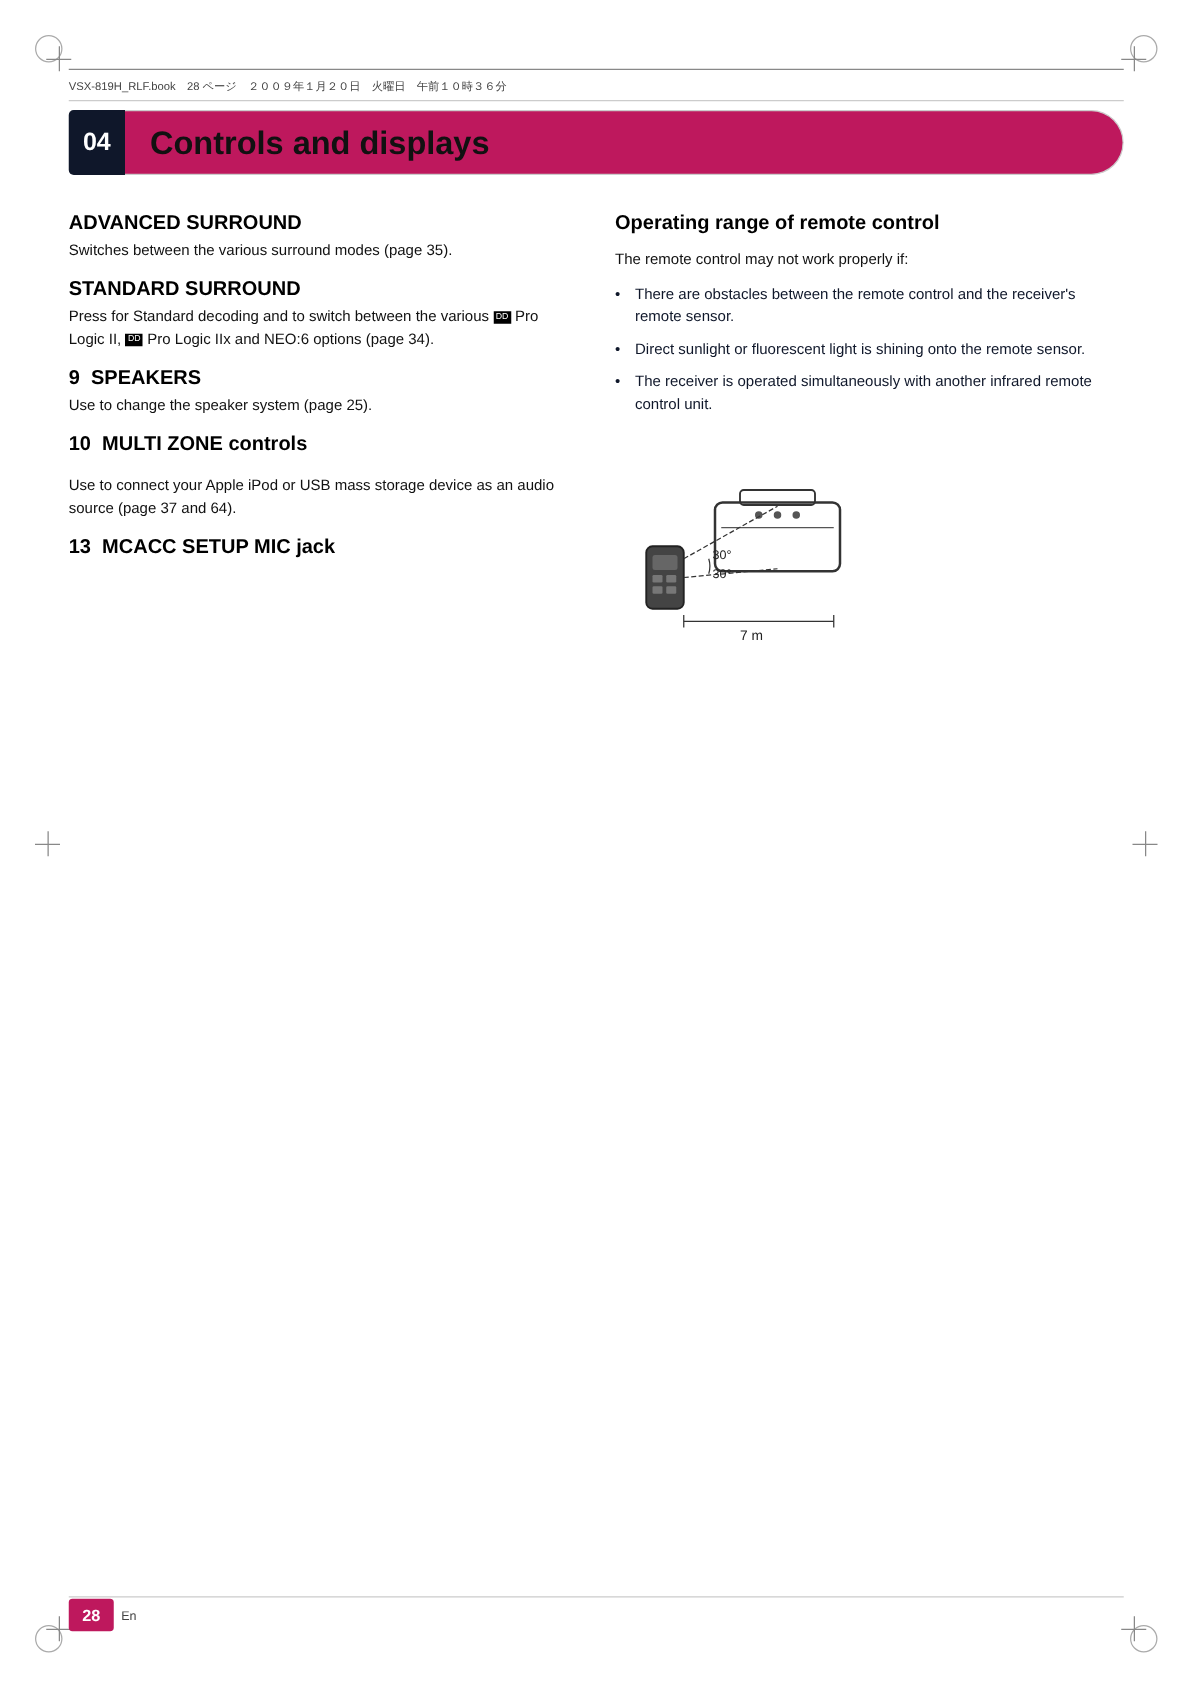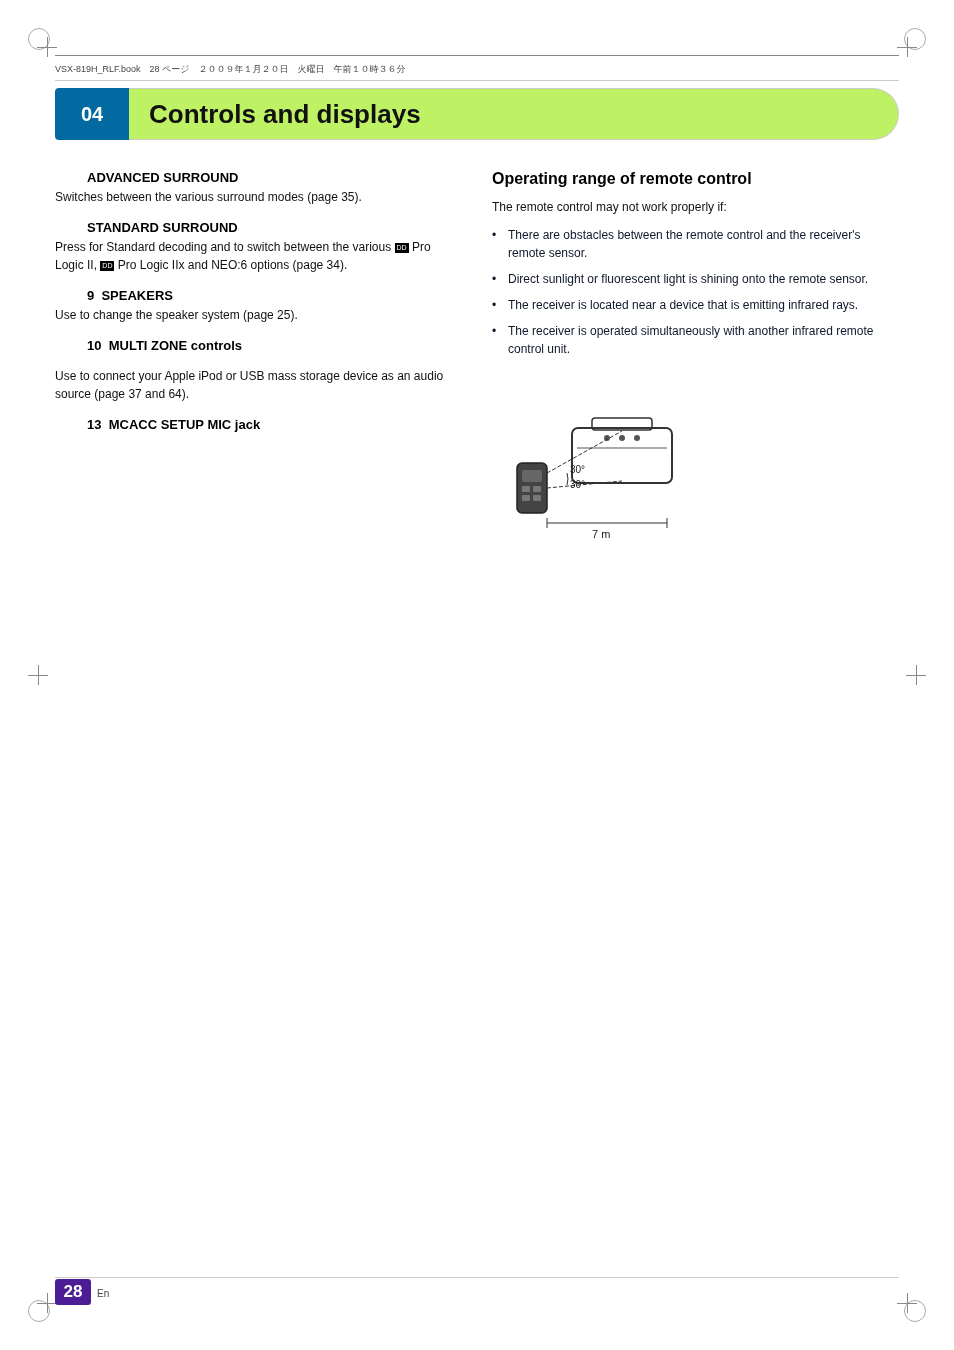--- a/index.html
+++ b/index.html
@@ -100,36 +100,36 @@
       position: absolute;
       top: 88px;
       left: 55px;
       right: 55px;
       height: 52px;
       display: flex;
       align-items: center;
     }
 
     .chapter-number-box {
-      background: #0369a1;
+      background: #0f172a;
       color: #fff;
       font-family: Arial, sans-serif;
       font-size: 20px;
       font-weight: bold;
-      width: 74px;
+      width: 45px;
       height: 52px;
       display: flex;
       align-items: center;
       justify-content: center;
       border-radius: 4px 0 0 4px;
       flex-shrink: 0;
     }
 
     .chapter-title-box {
-      background: #bef264;
+      background: #be185d;
       border: 1px solid #ccc;
       border-left: none;
       height: 52px;
       flex: 1;
       display: flex;
       align-items: center;
       padding-left: 20px;
       border-radius: 0 26px 26px 0;
     }
 
@@ -161,24 +161,23 @@
       padding-top: 10px;
     }
 
     
     .section {
       margin-bottom: 14px;
     }
 
     .section-heading {
       font-family: Arial, sans-serif;
-      font-size: 13px;
+      font-size: 16px;
       font-weight: bold;
       margin-bottom: 3px;
-      margin-left: 32px;
     }
 
     .section-body {
       font-size: 12px;
       line-height: 1.5;
       font-family: Arial, sans-serif;
       color: #111;
     }
 
     .section-body em {
@@ -229,24 +228,24 @@
     .footer-bar {
       position: absolute;
       bottom: 45px;
       left: 55px;
       display: flex;
       align-items: center;
       gap: 6px;
     }
 
     .page-number-box {
-      background: #4c1d95;
+      background: #be185d;
       color: #fff;
       font-family: Arial, sans-serif;
-      font-size: 17px;
+      font-size: 13px;
       font-weight: bold;
       width: 36px;
       height: 26px;
       display: flex;
       align-items: center;
       justify-content: center;
       border-radius: 3px;
     }
 
     .footer-en {
@@ -330,21 +329,20 @@
 
   <div class="right-column">
 
     <div class="right-heading">Operating range of remote control</div>
 
     <div class="section-body" style="margin-bottom:10px;font-family:Arial,sans-serif;font-size:12px;">The remote control may not work properly if:</div>
 
     <ul class="bullet-list">
       <li>There are obstacles between the remote control and the receiver's remote sensor.</li>
       <li>Direct sunlight or fluorescent light is shining onto the remote sensor.</li>
-      <li>The receiver is located near a device that is emitting infrared rays.</li>
       <li>The receiver is operated simultaneously with another infrared remote control unit.</li>
     </ul>
 
     <div class="remote-svg-container">
       <svg width="240" height="170" viewBox="0 0 240 170">
 
         <rect x="80" y="55" width="100" height="55" rx="6" ry="6" fill="none" stroke="#333" stroke-width="2"></rect>
 
         <rect x="100" y="45" width="60" height="12" rx="3" fill="none" stroke="#333" stroke-width="1.5"></rect>
 

